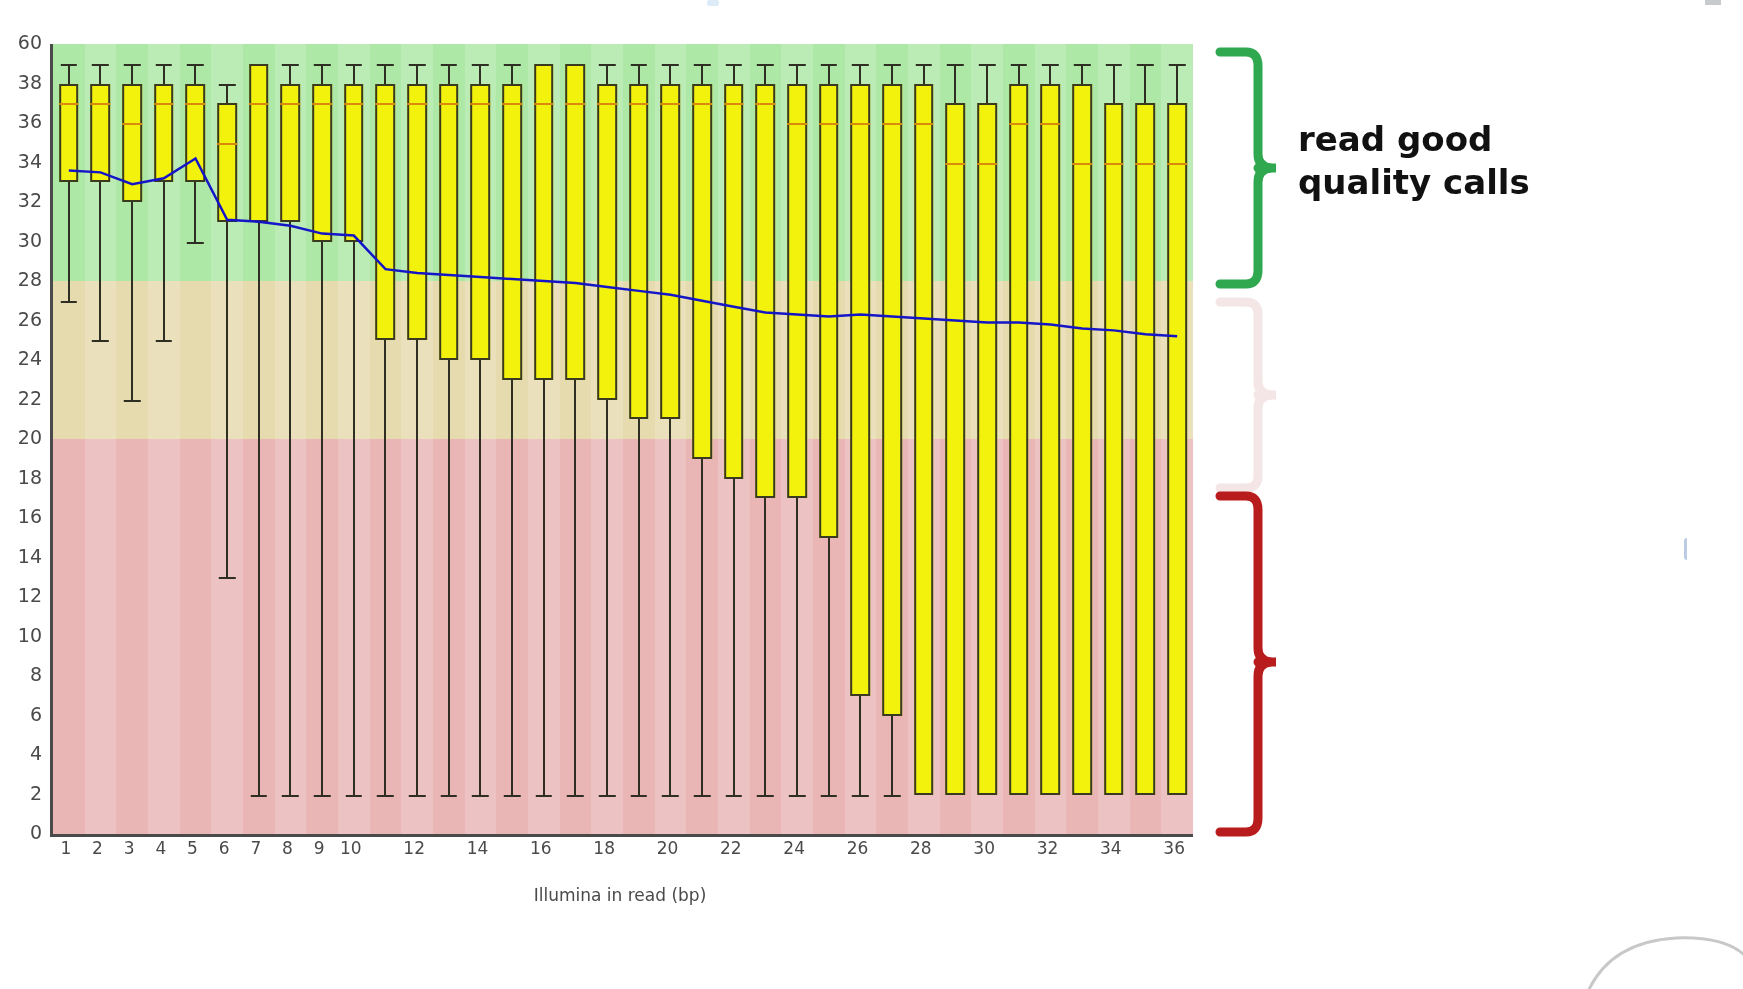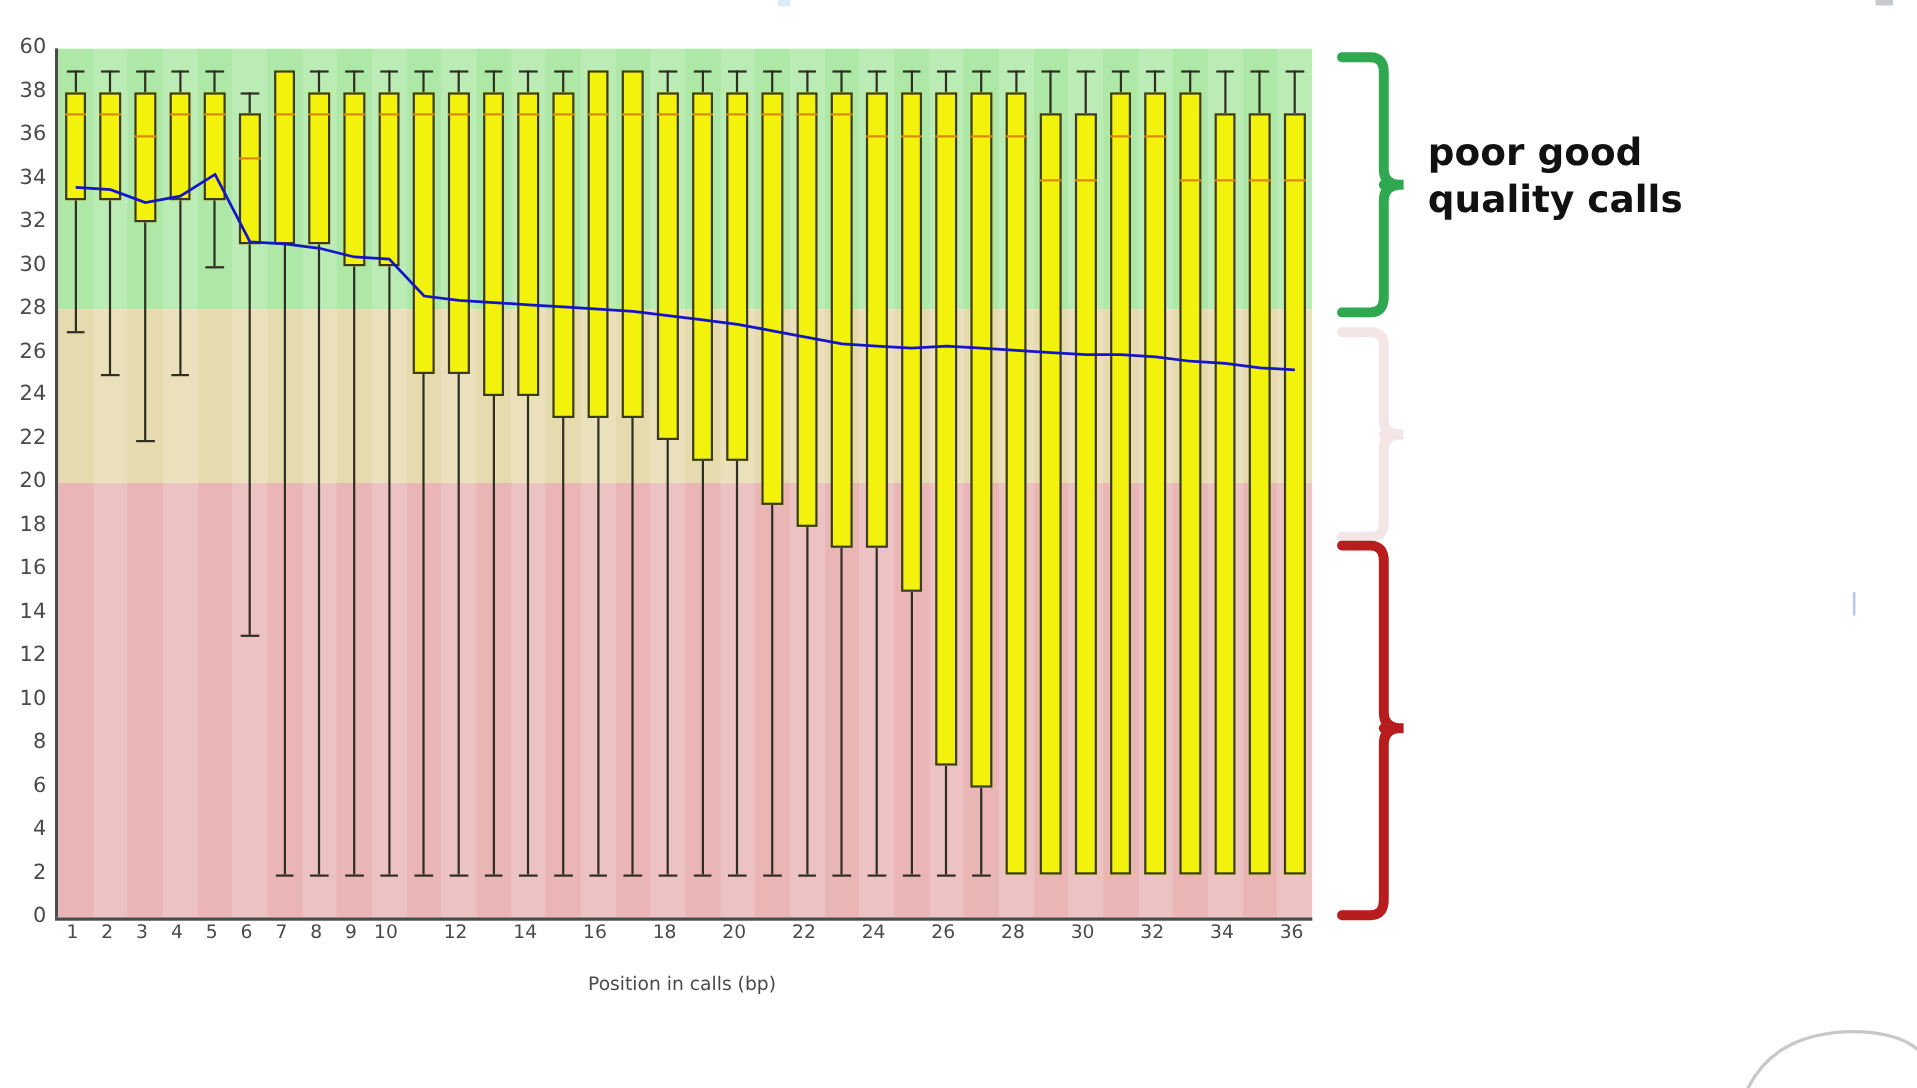--- a/index.html
+++ b/index.html
@@ -438,27 +438,27 @@
       <div class="xtick" style="left: 617.5px;">20</div>
       <div class="xtick" style="left: 680.833px;">22</div>
       <div class="xtick" style="left: 744.167px;">24</div>
       <div class="xtick" style="left: 807.5px;">26</div>
       <div class="xtick" style="left: 870.833px;">28</div>
       <div class="xtick" style="left: 934.167px;">30</div>
       <div class="xtick" style="left: 997.5px;">32</div>
       <div class="xtick" style="left: 1060.83px;">34</div>
       <div class="xtick" style="left: 1124.17px;">36</div>
     </div>
-  <div id="x-axis-label">Position in calls (bp)</div>
+  <div id="x-axis-label">Illumina in read (bp)</div>
 
   <svg class="brace-svg" id="brace-good" style="left:1206px;top:46px;width:70px;height:244px;" viewBox="0 0 70 244" preserveAspectRatio="none">
     <path d="M14 6 H40 Q52 6 52 20 V108 Q52 120 64 122 Q52 124 52 136 V224 Q52 238 40 238 H14" fill="none" stroke="#2fa84f" stroke-width="9" stroke-linecap="round" stroke-linejoin="round"></path>
     <line x1="52" y1="122" x2="70" y2="122" stroke="#2fa84f" stroke-width="9" stroke-linecap="round"></line>
   </svg>
-  <div class="ann-label" id="label-good" style="left:1298px;top:118px;">poor good
+  <div class="ann-label" id="label-good" style="left:1298px;top:118px;">read good
 quality calls</div>
 
   <svg class="brace-svg" id="brace-ok" style="left:1206px;top:296px;width:70px;height:198px;" viewBox="0 0 70 198" preserveAspectRatio="none">
     <path d="M14 6 H40 Q52 6 52 18 V86 Q52 97 64 99 Q52 101 52 112 V180 Q52 192 40 192 H14" fill="none" stroke="#f4e6e6" stroke-width="9" stroke-linecap="round" stroke-linejoin="round"></path>
     <line x1="52" y1="99" x2="70" y2="99" stroke="#f4e6e6" stroke-width="9" stroke-linecap="round"></line>
   </svg>
 
   <svg class="brace-svg" id="brace-bad" style="left:1206px;top:490px;width:70px;height:348px;" viewBox="0 0 70 348" preserveAspectRatio="none">
     <path d="M14 6 H40 Q52 6 52 20 V158 Q52 170 64 172 Q52 174 52 186 V328 Q52 342 40 342 H14" fill="none" stroke="#b81c1c" stroke-width="9" stroke-linecap="round" stroke-linejoin="round"></path>
     <line x1="52" y1="172" x2="70" y2="172" stroke="#b81c1c" stroke-width="9" stroke-linecap="round"></line>

